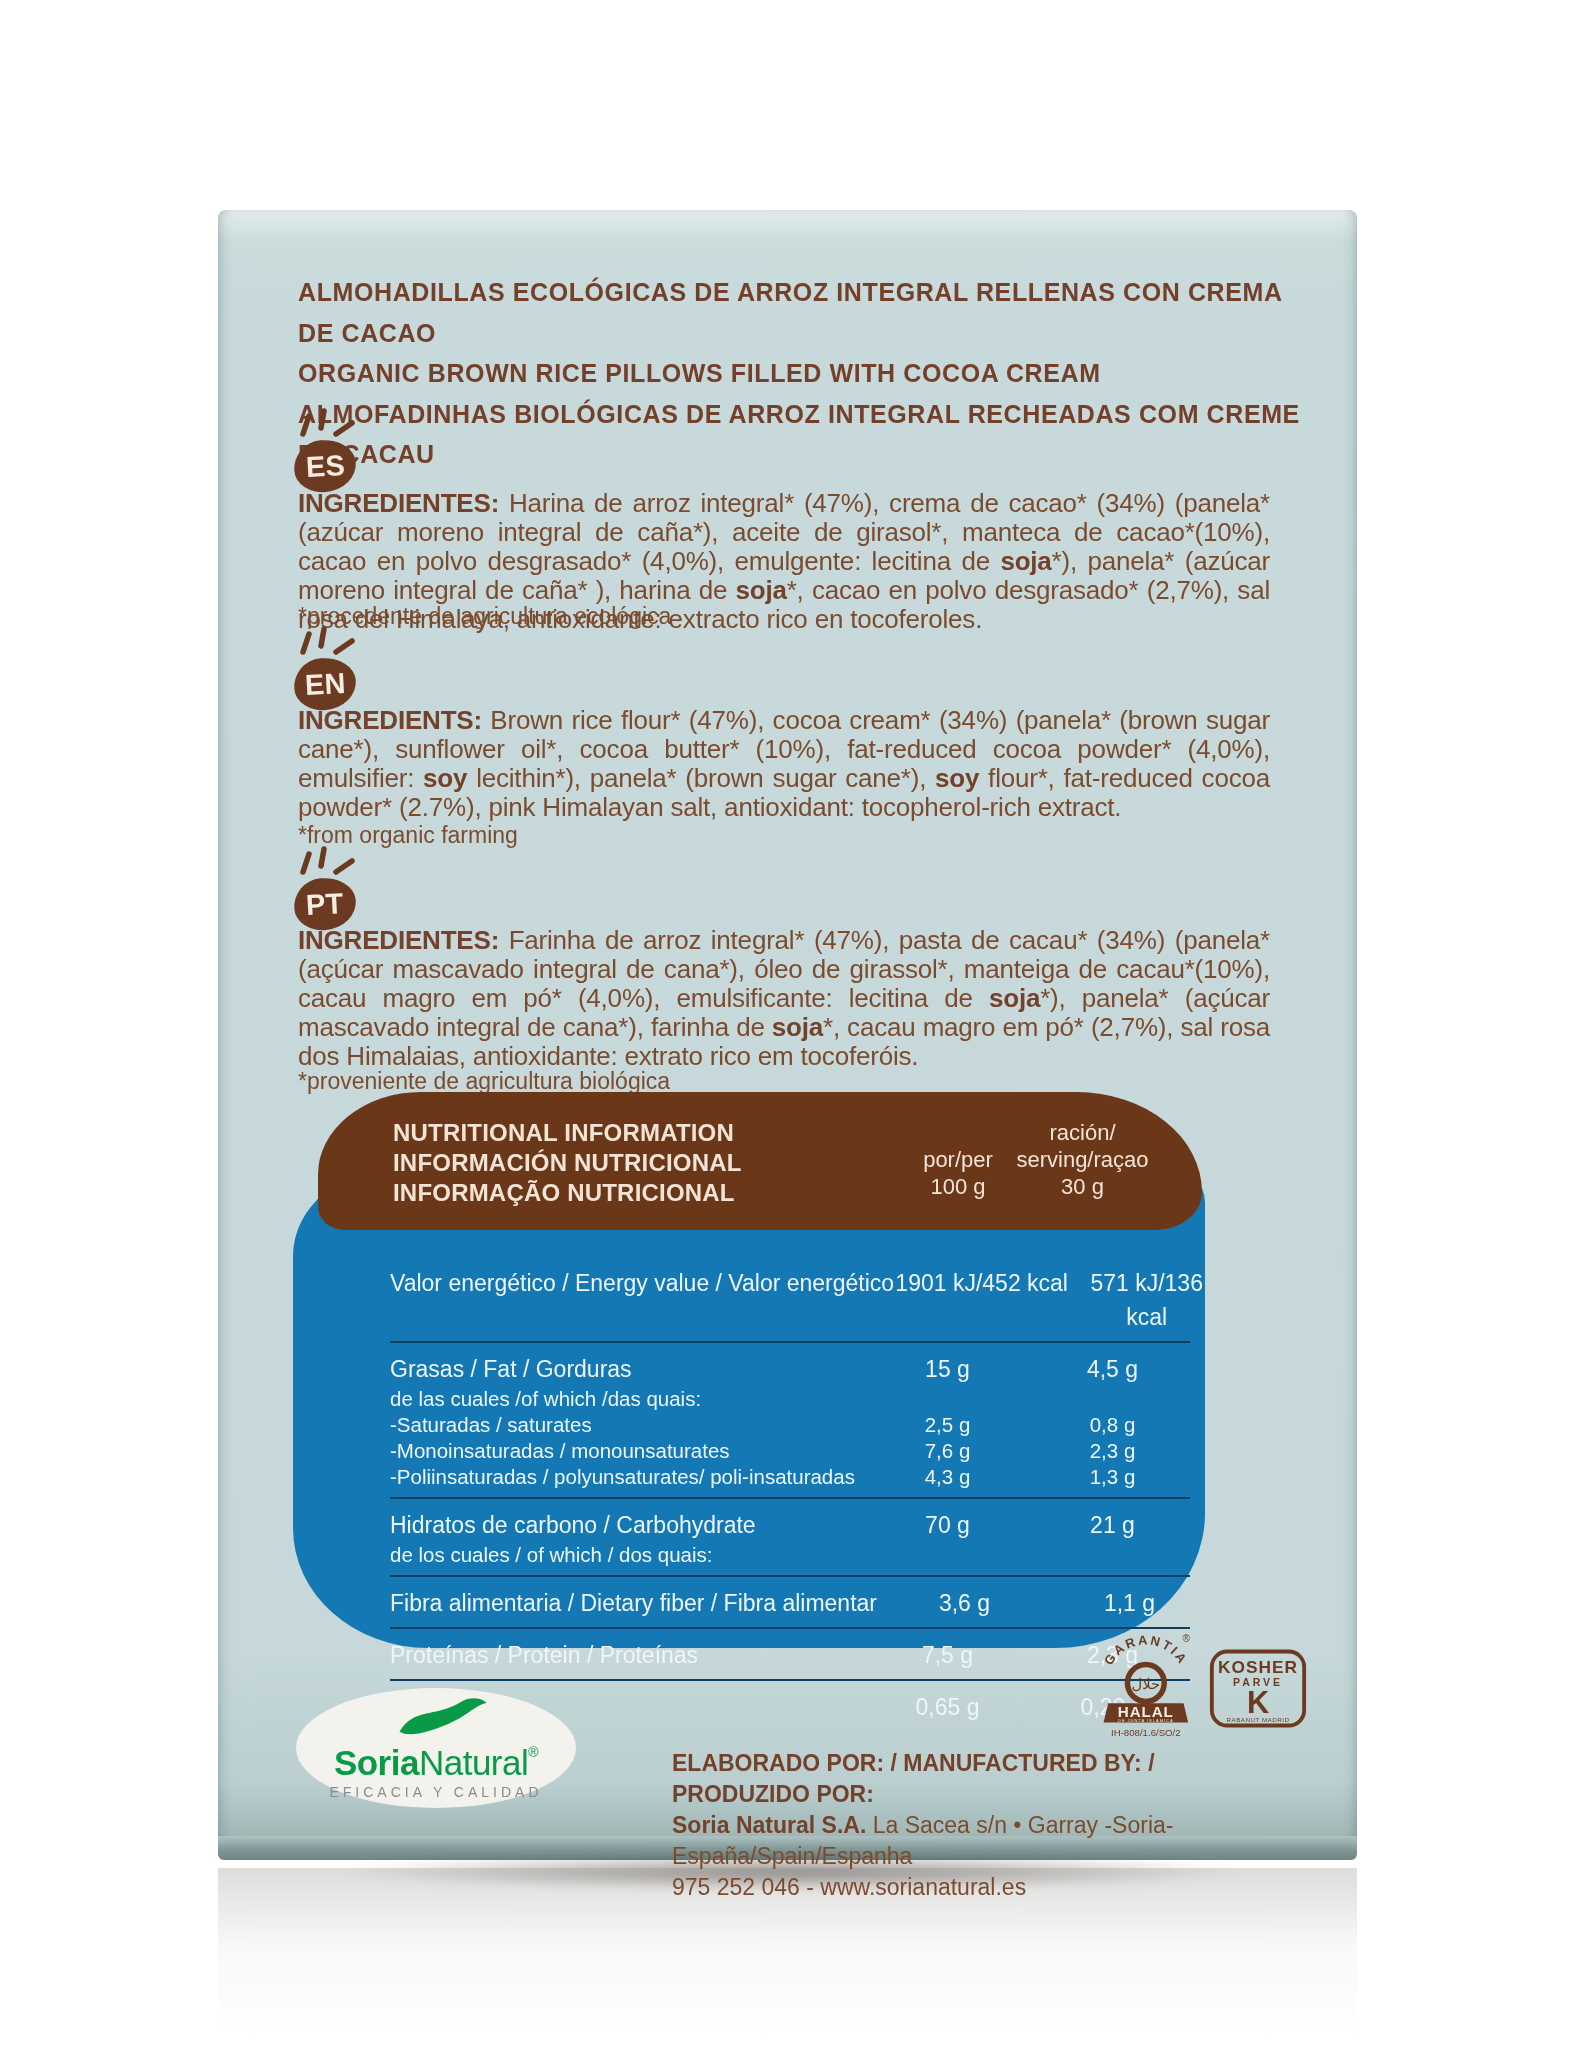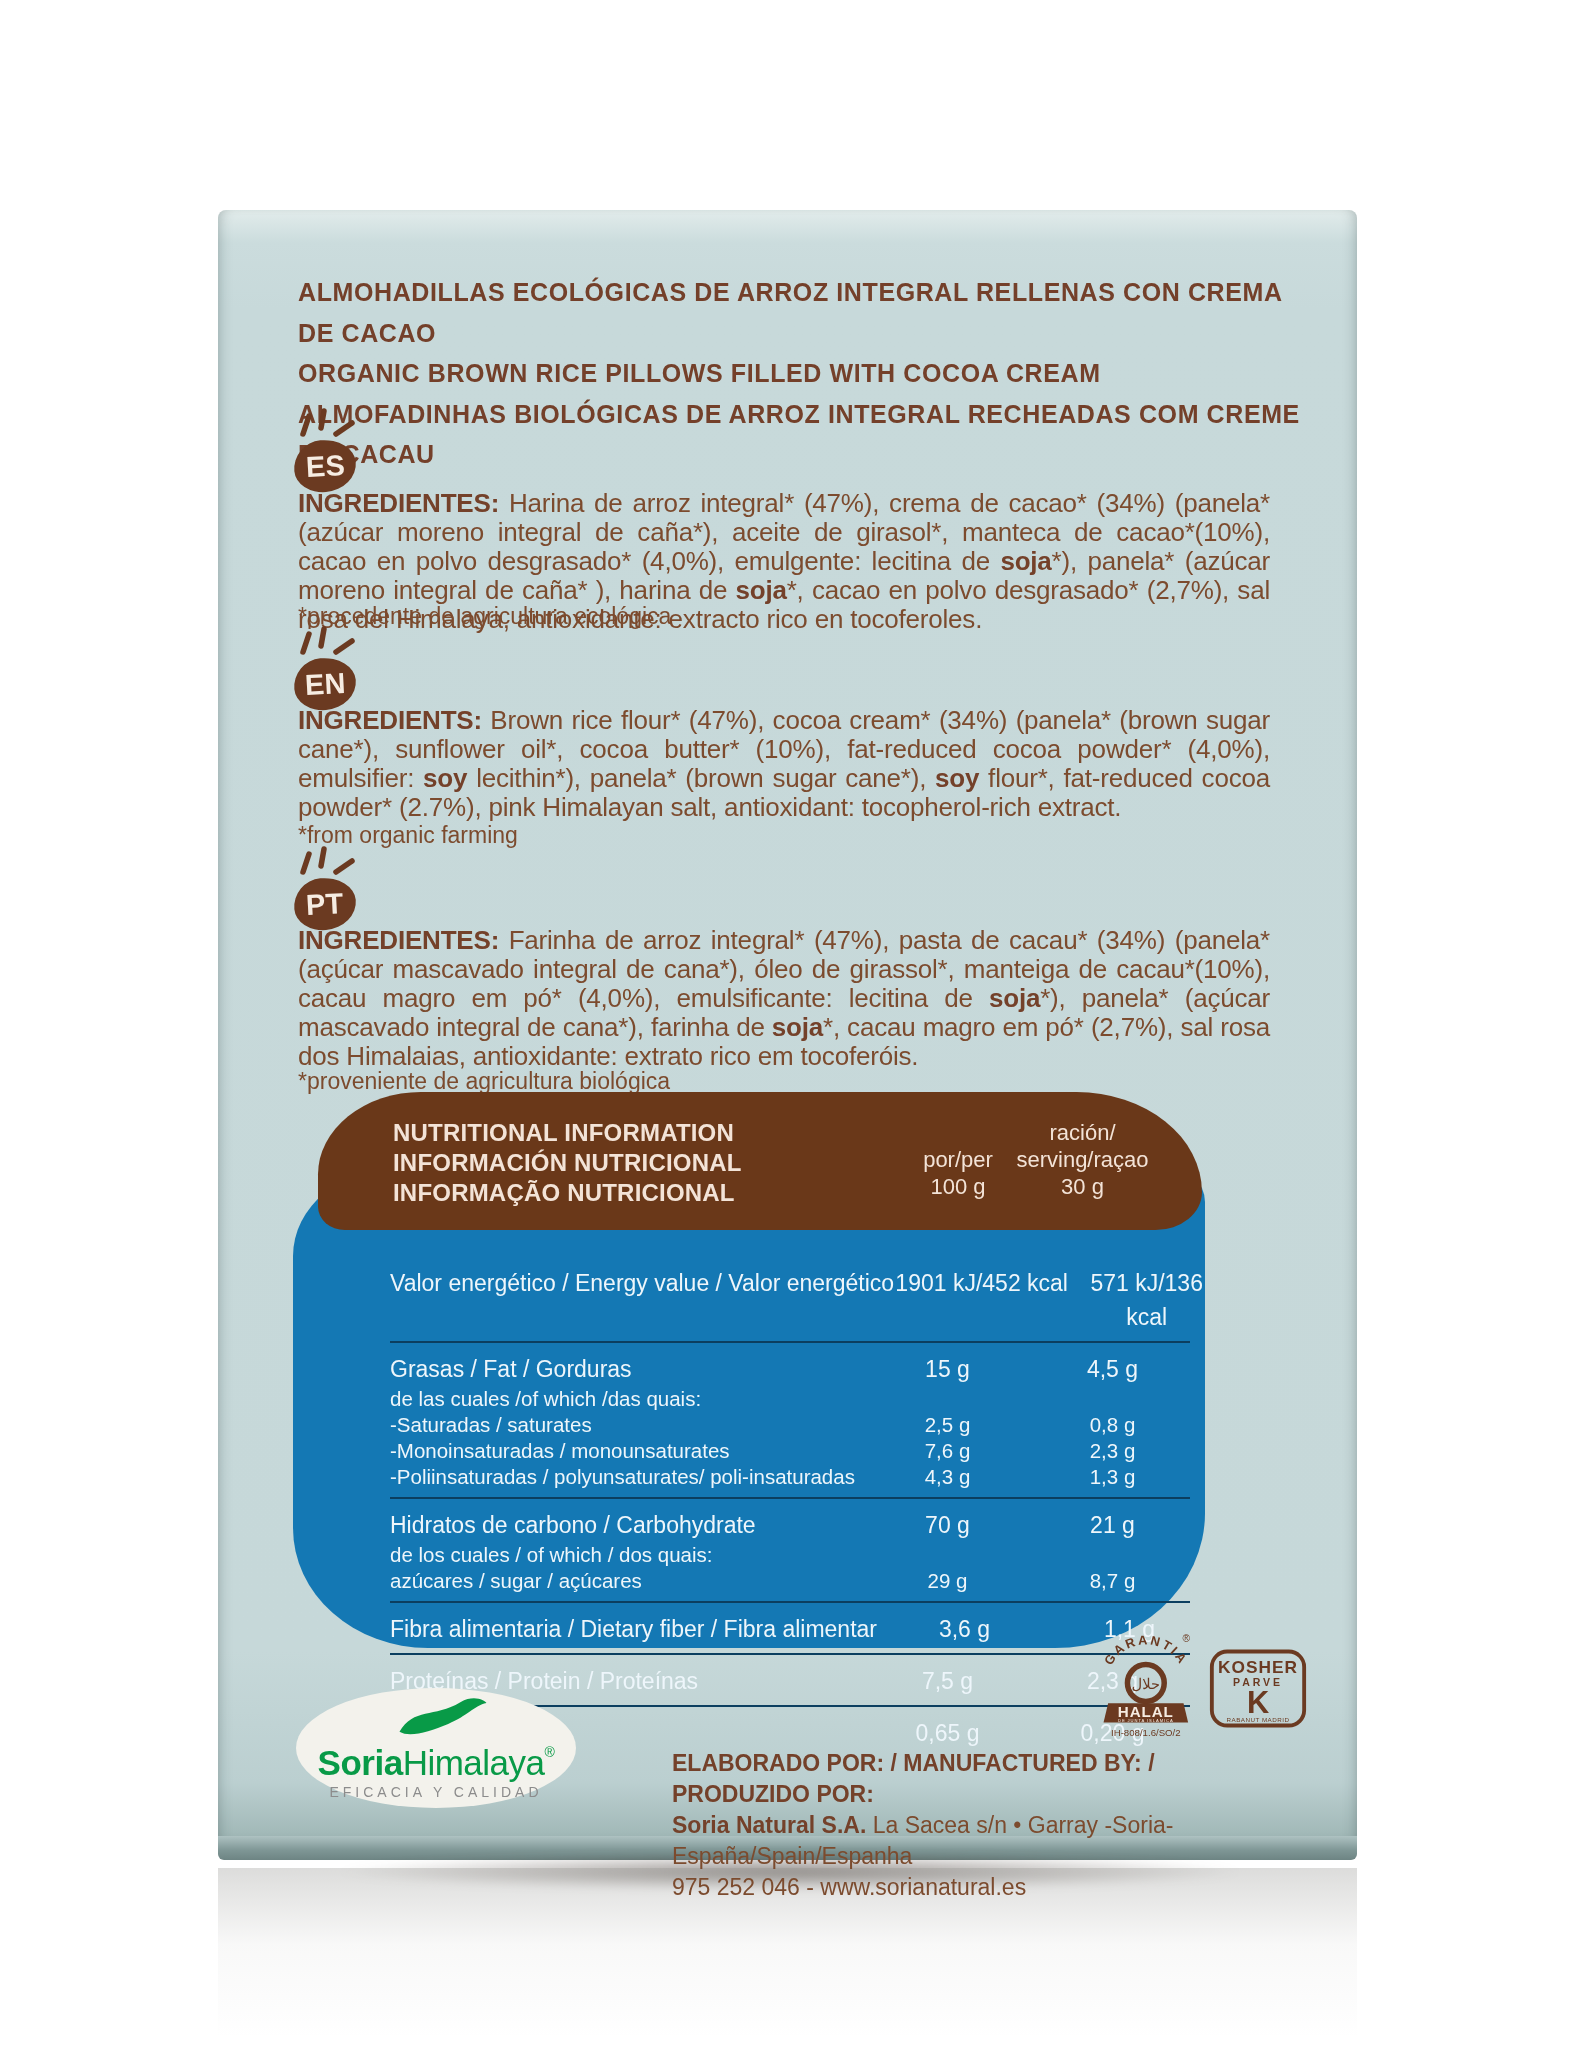--- a/index.html
+++ b/index.html
@@ -181,25 +181,20 @@
       <div class="nrow main">
         <span class="nlabel">Hidratos de carbono / Carbohydrate</span>
         <span class="nval v1">70 g</span>
         <span class="nval v2">21 g</span>
       </div>
       <div class="nrow sub">
         <span class="nlabel">de los cuales / of which / dos quais:</span>
         <span class="nval v1"></span>
         <span class="nval v2"></span>
       </div>
-      <div class="nrow sub">
-        <span class="nlabel">azúcares / sugar / açúcares</span>
-        <span class="nval v1">29 g</span>
-        <span class="nval v2">8,7 g</span>
-      </div>
       <div class="nsep"></div>
       <div class="nrow main">
         <span class="nlabel">Fibra alimentaria / Dietary fiber / Fibra alimentar</span>
         <span class="nval v1">3,6 g</span>
         <span class="nval v2">1,1 g</span>
       </div>
       <div class="nsep"></div>
       <div class="nrow main">
         <span class="nlabel">Proteínas / Protein / Proteínas</span>
         <span class="nval v1">7,5 g</span>
@@ -235,21 +230,21 @@
     <text x="52" y="39" font-size="11" font-weight="bold" fill="#6b3a21" text-anchor="middle" letter-spacing="3">PARVE</text>
     <text x="52" y="67" font-size="32" font-weight="bold" fill="#6b3a21" text-anchor="middle">K</text>
     <text x="52" y="76" font-size="6.5" fill="#6b3a21" text-anchor="middle" letter-spacing=".5">RABANUT MADRID</text>
   </svg>
 
   <div class="brand-ellipse">
     <svg width="120" height="40" viewBox="0 0 120 46">
       <path d="M18 40 C 34 12, 58 24, 88 6 C 104 -3, 116 4, 118 7 C 104 10, 96 22, 74 31 C 52 40, 30 47, 18 40 Z" fill="#089a47"></path>
     </svg>
     <div class="brand-name">
-      <span class="bold">Soria</span><span>Himalaya</span><sup>®</sup>
+      <span class="bold">Soria</span><span>Natural</span><sup>®</sup>
     </div>
     <div class="brand-tagline">EFICACIA Y CALIDAD</div>
   </div>
 
   <div class="mfr">
     <div class="b">ELABORADO POR: / MANUFACTURED BY: / PRODUZIDO POR:</div>
     <div>
       <span class="b">Soria Natural S.A.</span><span> La Sacea s/n • Garray -Soria-España/Spain/Espanha</span>
     </div>
     <div>975 252 046 - www.sorianatural.es</div>

